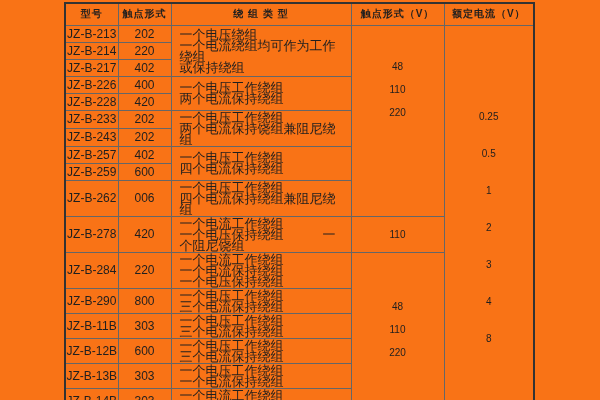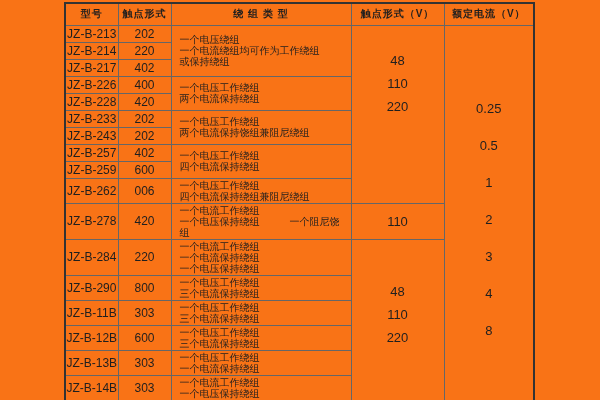--- a/index.html
+++ b/index.html
@@ -20,24 +20,24 @@
     color:#1f1f1f;
     vertical-align:middle;
     overflow:hidden;
   }
   .spec th{
     font-size:10px;font-weight:600;text-align:center;
     letter-spacing:1px;white-space:nowrap;
   }
   td.model,td.contact{font-size:12px;text-align:center;white-space:nowrap;}
   td.winding{
-    font-size:10px;line-height:11px;text-align:left;
+    font-size:13px;line-height:11px;text-align:left;
     padding:1px 4px 1px 8px;white-space:pre-line;
   }
-  td.voltage,td.current{text-align:center;font-size:13px;}
+  td.voltage,td.current{text-align:center;font-size:10px;}
   .vstack,.cstack{width:100%;}
   .vstack div{height:23px;line-height:23px;}
   .cstack div{height:37px;line-height:37px;}
   .shift-a{transform:translateY(-31px);}
   .shift-c{transform:translateY(-16px);}
   .shift-cur{transform:translateY(-4px);}
 </style>
 </head>
 <body>
 

